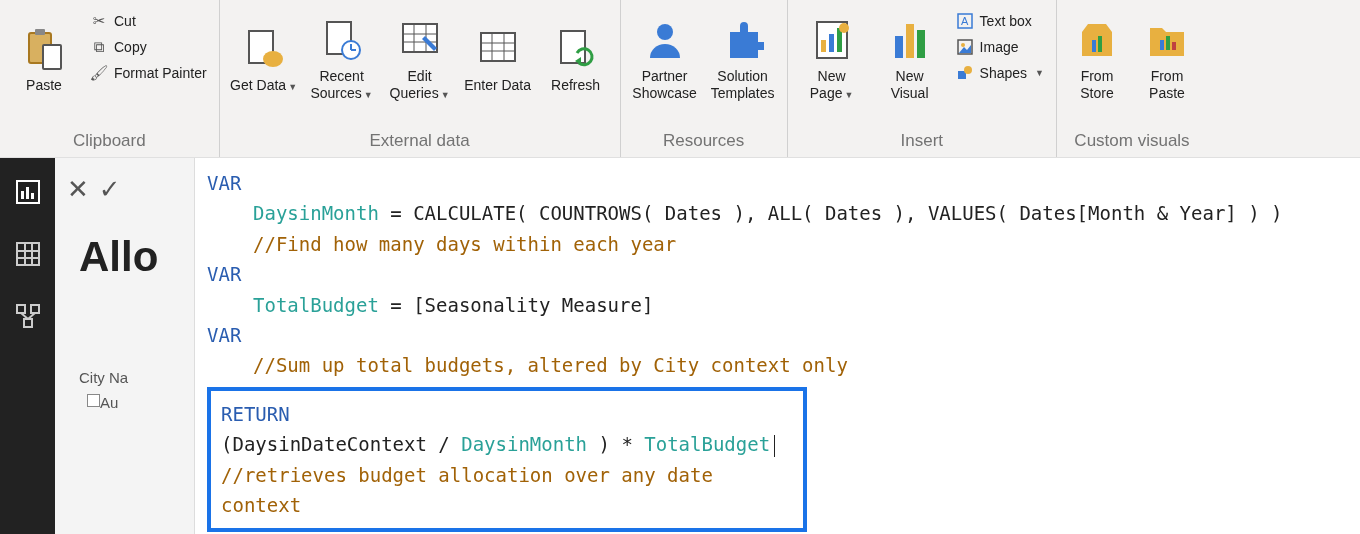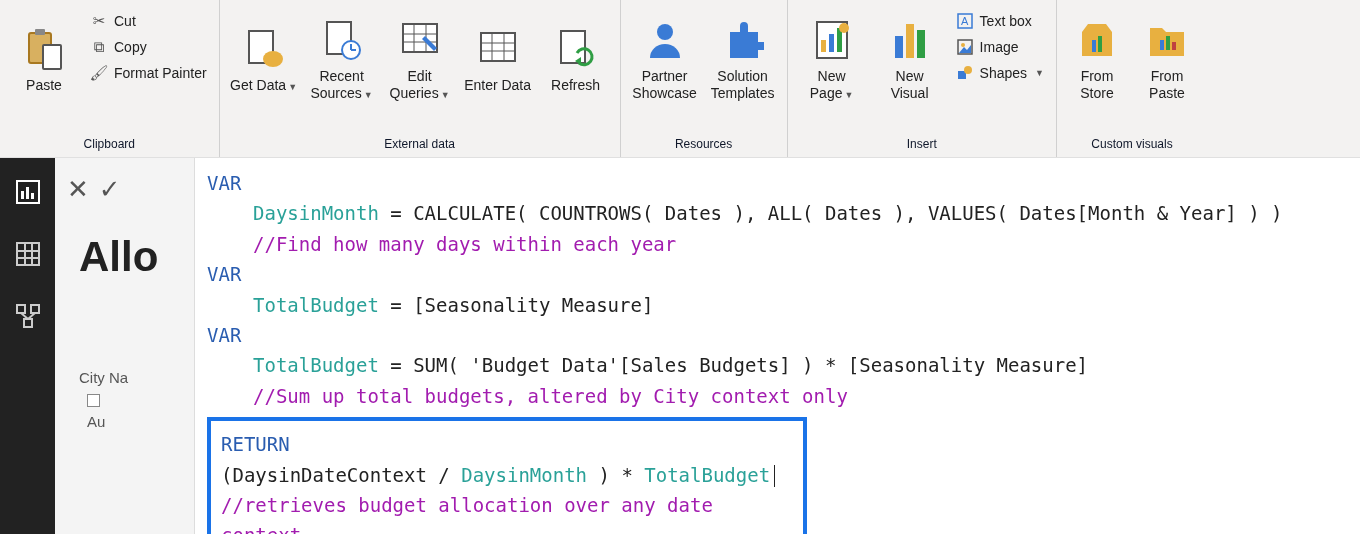--- a/index.html
+++ b/index.html
@@ -1,21 +1,21 @@
 <!DOCTYPE html>
 <html><head>
 <meta charset="utf-8">
 <style>
   * { box-sizing: border-box; margin: 0; padding: 0; }
   body { font-family: "Segoe UI", Arial, sans-serif; background: #fff; width: 1360px; height: 534px; overflow: hidden; }
 
   
   .ribbon { display: flex; background: #f3f2f1; border-bottom: 1px solid #e0e0e0; height: 158px; }
   .ribbon-group { display: flex; flex-direction: column; justify-content: space-between; border-right: 1px solid #d0d0d0; padding: 4px 8px 2px 8px; }
-  .ribbon-group-title { text-align: center; font-size: 12px; color: #0f172a; padding: 4px 0; }
+  .ribbon-group-title { text-align: center; font-size: 17px; color: #737373; padding: 4px 0; }
   .ribbon-content { display: flex; align-items: flex-start; gap: 6px; flex: 1; }
 
   .big-btn { display: flex; flex-direction: column; align-items: center; justify-content: center; width: 72px; height: 110px; padding: 4px 2px; }
   .big-btn .icon { width: 46px; height: 48px; display: flex; align-items: center; justify-content: center; font-size: 38px; color: #d0a040; }
   .big-btn .label { font-size: 14px; color: #222; text-align: center; line-height: 1.2; margin-top: 4px; }
 
   .small-btns { display: flex; flex-direction: column; gap: 4px; justify-content: flex-start; padding-top: 6px; }
   .small-btn { display: flex; align-items: center; gap: 6px; font-size: 14px; color: #222; padding: 2px 4px; white-space: nowrap; }
   .small-btn .sicon { width: 18px; height: 18px; display: flex; align-items: center; justify-content: center; font-size: 15px; color: #555; }
 
@@ -25,27 +25,27 @@
   .lower { display: flex; height: calc(534px - 158px); }
   .left-rail { width: 55px; background: #222; display: flex; flex-direction: column; align-items: center; padding-top: 18px; gap: 30px; }
   .rail-btn { width: 32px; height: 32px; display: flex; align-items: center; justify-content: center; }
 
   .left-panel { width: 140px; background: #f4f4f4; padding: 10px 8px; border-right: 1px solid #ddd; position: relative; }
   .formula-controls { display: flex; gap: 10px; padding: 6px 0 18px 4px; }
   .formula-controls span { font-size: 26px; color: #555; }
 
   .page-title { font-size: 42px; font-weight: 800; color: #222; padding: 10px 4px 40px 16px; white-space: nowrap; overflow: hidden; }
   .filter-label { font-size: 15px; color: #555; padding: 0 4px 6px 16px; white-space: nowrap; margin-top: 48px; }
-  .check-item { display: flex; align-items: flex-start; gap: 6px; font-size: 15px; color: #555; padding: 2px 4px 2px 24px; flex-direction: column; }
+  .check-item { display: flex; align-items: flex-start; gap: 0; font-size: 15px; color: #555; padding: 2px 4px 2px 24px; }
   .check-box { width: 13px; height: 13px; border: 1px solid #888; background: #fff; }
 
   .formula-area { flex: 1; padding: 10px 12px; font-family: Consolas, monospace; font-size: 19px; line-height: 1.6; color: #222; position: relative; }
   .tok-kw { color: #2a5db0; }
   .tok-id { color: #2aa198; }
-  .tok-comment { color: #a21caf; }
+  .tok-comment { color: #a16207; }
   .tok-plain { color: #222; }
   .indent { padding-left: 46px; display: inline-block; text-align: right; }
 
   .highlight-box { border: 4px solid #1a73e8; padding: 8px 10px; margin-top: 6px; width: 600px; }
 
   .cursor { display: inline-block; width: 1px; height: 22px; background: #222; vertical-align: middle; margin-left: 4px; }
 
   
   svg { display: block; }
 </style>
@@ -300,21 +300,20 @@
     </div>
   </div>
 
   <div class="formula-area">
     <div><span class="tok-kw">VAR</span></div>
     <div><span class="indent"><span class="tok-id">DaysinMonth</span><span class="tok-plain"> = CALCULATE( COUNTROWS( Dates ), ALL( Dates ), VALUES( Dates[Month &amp; Year] ) )</span></span></div>
     <div><span class="indent tok-comment">//Find how many days within each year</span></div>
     <div><span class="tok-kw">VAR</span></div>
     <div><span class="indent"><span class="tok-id">TotalBudget</span><span class="tok-plain"> = [Seasonality Measure]</span></span></div>
     <div><span class="tok-kw">VAR</span></div>
-    <div><span class="indent"><span class="tok-id">TotalBudget</span><span class="tok-plain"> = SUM( 'Budget Data'[Sales Budgets] ) * [Seasonality Measure]</span></span></div>
     <div><span class="indent tok-comment">//Sum up total budgets, altered by City context only</span></div>
 
     <div class="highlight-box">
       <div><span class="tok-kw">RETURN</span></div>
       <div>
         <span class="tok-plain">(DaysinDateContext</span><span class="tok-plain"> / </span><span class="tok-id">DaysinMonth</span><span class="tok-plain"> ) * </span><span class="tok-id">TotalBudget</span><span class="cursor"></span>
       </div>
       <div><span class="tok-comment">//retrieves budget allocation over any date context</span></div>
     </div>
   </div>

